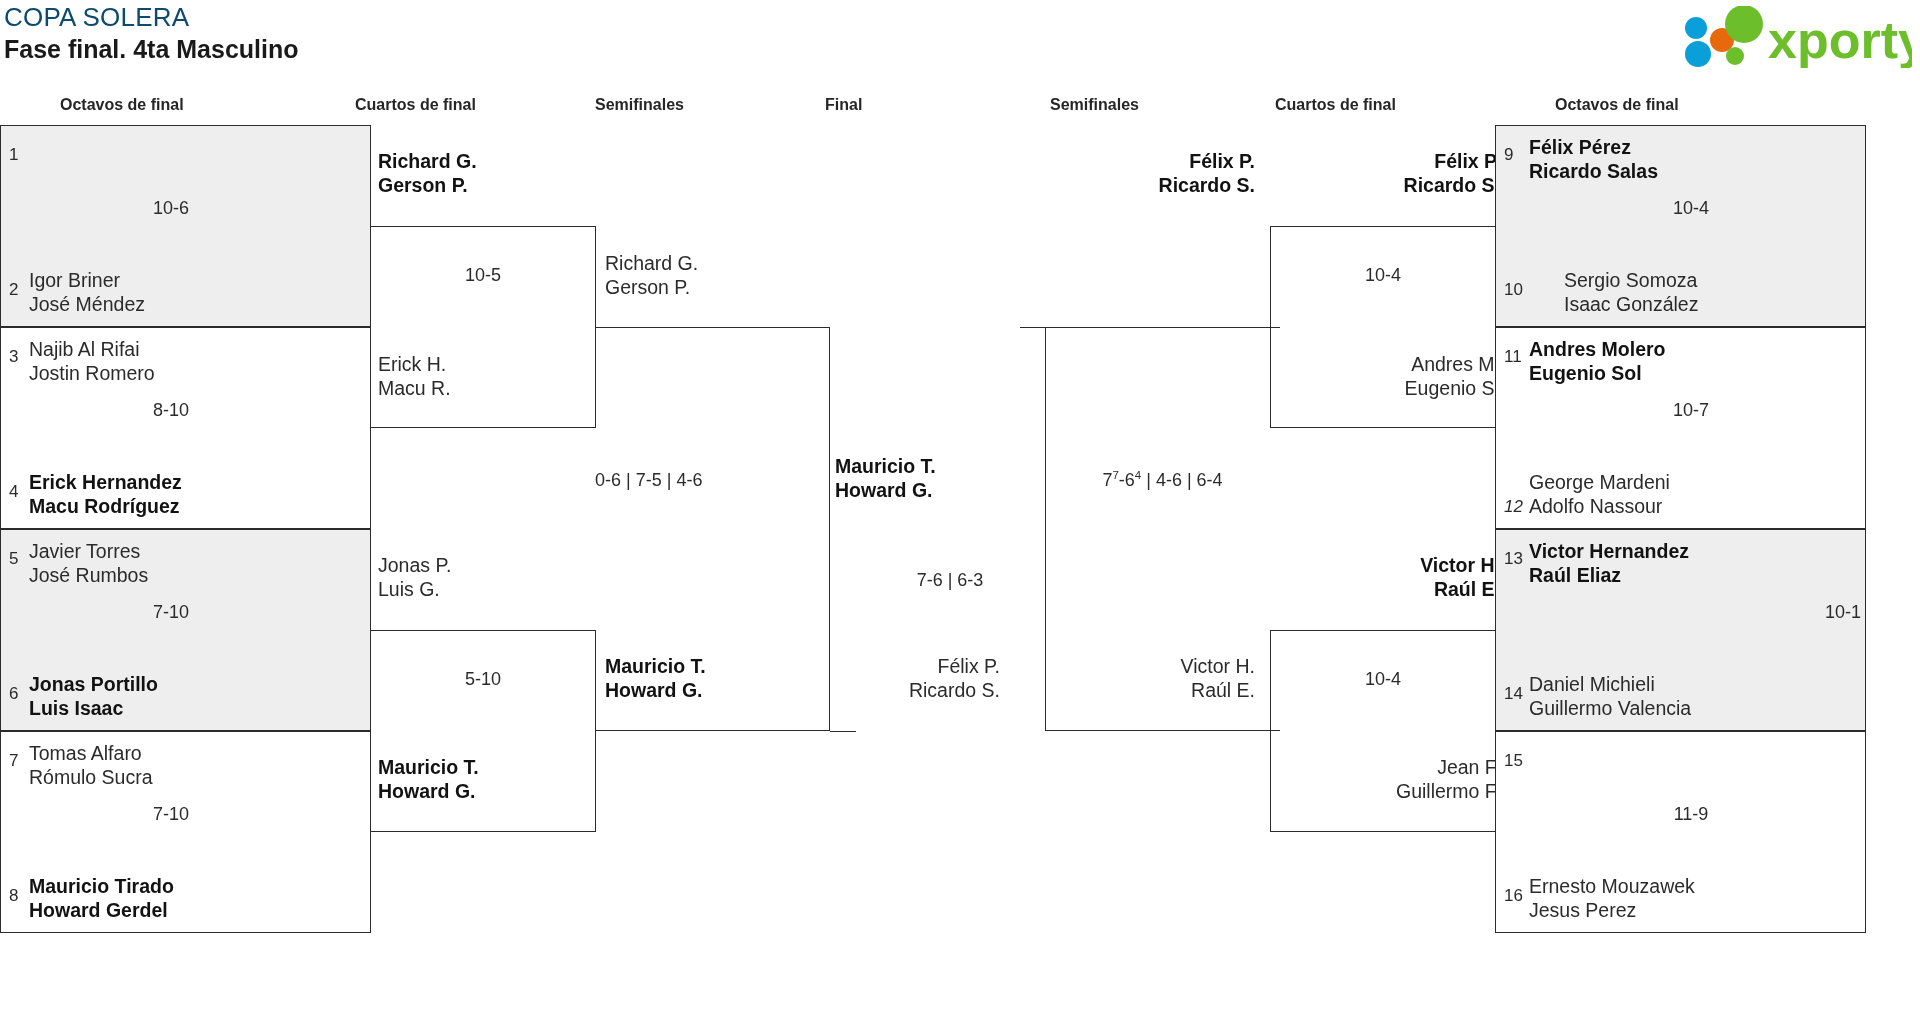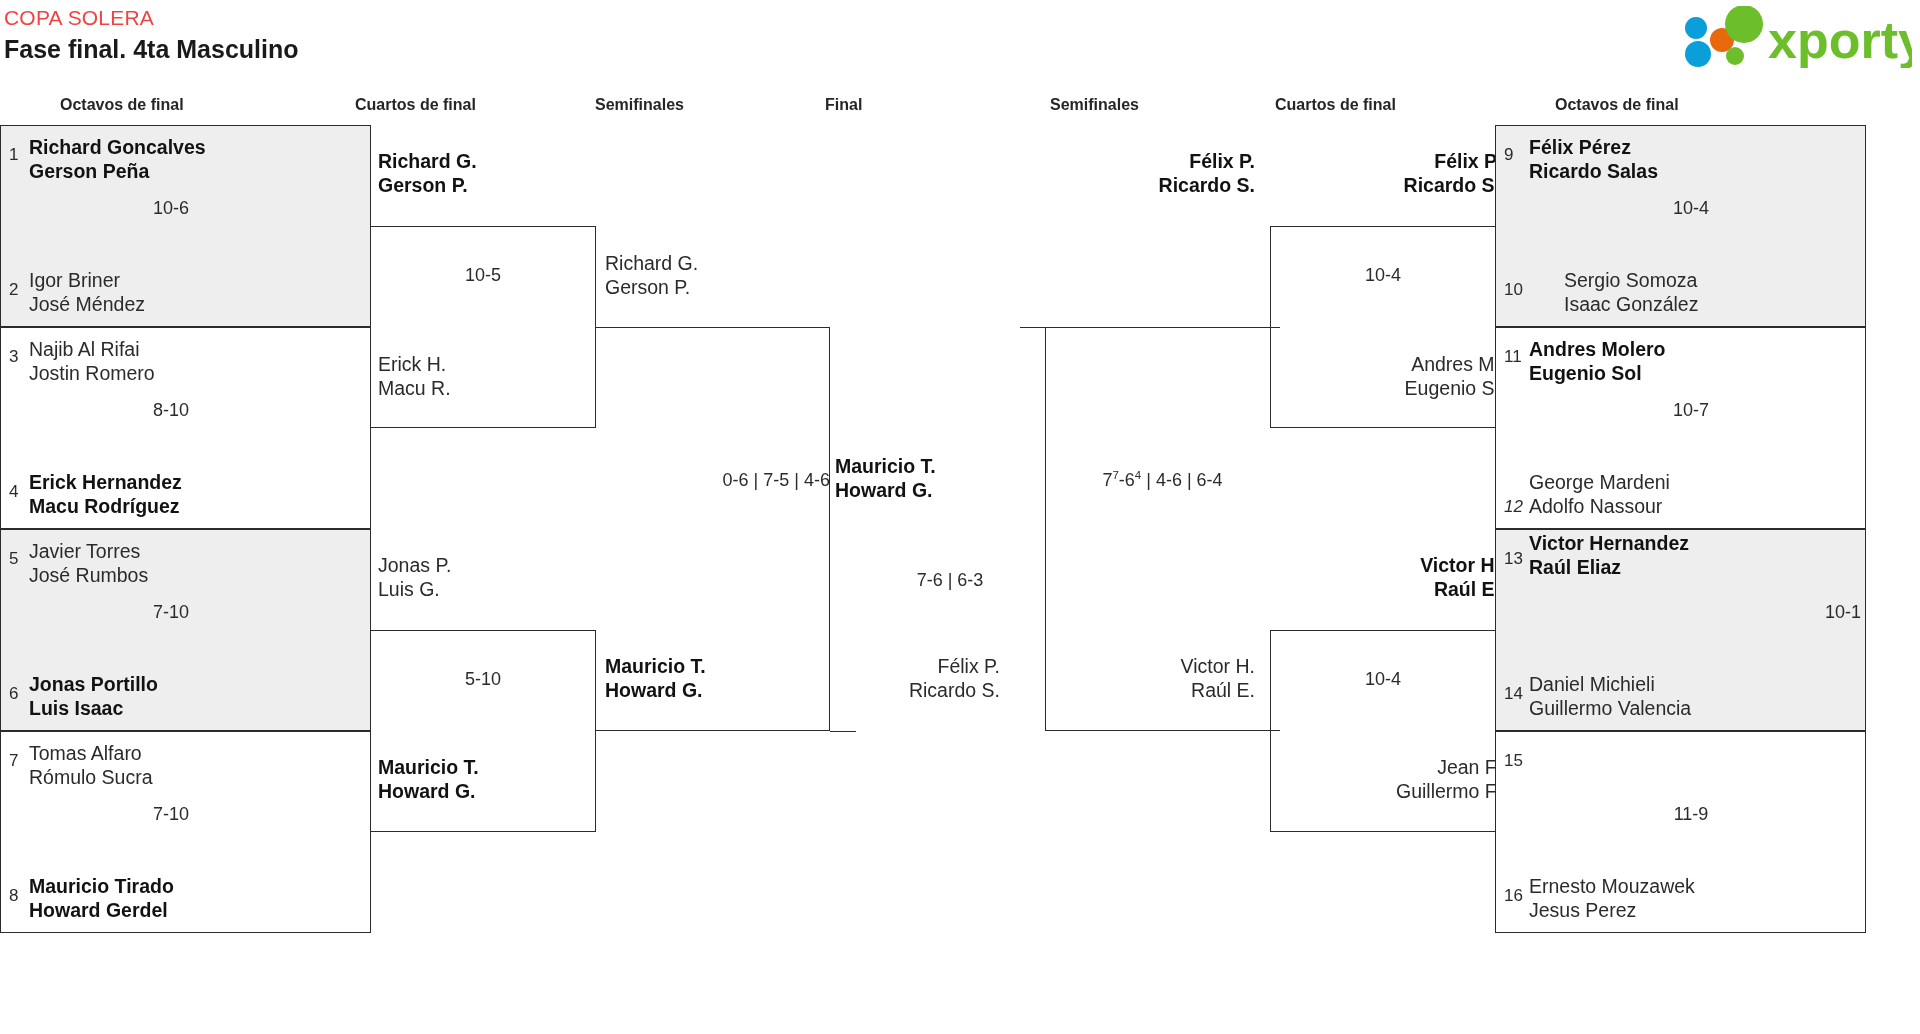--- a/index.html
+++ b/index.html
@@ -7,21 +7,21 @@
     width: 1920px; height: 1034px;
     background: #ffffff;
     font-family: "Liberation Sans", "DejaVu Sans", sans-serif;
     color: #212121;
     overflow: hidden;
   }
   #root { position: relative; width: 1920px; height: 1034px; }
 
   
   .title-block { position: absolute; left: 4px; top: 2px; }
-  .t1 { font-size: 21px; font-weight: 400; letter-spacing: .2px; color: #ef4444; line-height: 31px; }
+  .t1 { font-size: 26px; font-weight: 400; letter-spacing: .2px; color: #0c4a6e; line-height: 31px; }
   .t2 { font-size: 25px; font-weight: 600; color: #1a1a1a; line-height: 32px; }
 
   .logo { position: absolute; right: 8px; top: 6px; width: 230px; height: 62px; }
   .logo svg { display: block; }
 
   
   .rh {
     position: absolute; top: 96px;
     font-size: 16px; font-weight: 600; color: #262626;
     text-align: left; white-space: nowrap;
@@ -85,24 +85,20 @@
 
   <div class="rh" style="left:595px;  width:220px;">Semifinales</div>
   <div class="rh" style="left:825px;  width:220px;">Final</div>
   <div class="rh" style="left:1050px; width:220px;">Semifinales</div>
   <div class="rh" style="left:1275px; width:230px;">Cuartos de final</div>
 
   <div class="rh" style="left:1555px; width:250px;">Octavos de final</div>
 
   <div class="cell shade" style="left:0px; top:125px; width:371px; height:202px;">
     <div class="seed" style="left:8px;  top:20px;">1</div>
-    <div class="names win" style="left:28px; top:10px;">
-      <span>Richard Goncalves</span><br>
-      <span>Gerson Peña</span>
-    </div>
     <div class="score" style="left:0; top:72px; width:340px; text-align:center;">10-6</div>
     <div class="seed" style="left:8px;  top:155px;">2</div>
     <div class="names" style="left:28px; top:143px;">
       <span>Igor Briner</span><br>
       <span>José Méndez</span>
     </div>
   </div>
 
   <div class="cell" style="left:0px; top:327px; width:371px; height:202px;">
     <div class="seed" style="left:8px;  top:20px;">3</div>
@@ -172,21 +168,21 @@
   <div class="names" style="left:605px; top:252px;">
     <span>Richard G.</span><br>
     <span>Gerson P.</span>
   </div>
   <div class="names win" style="left:605px; top:655px;">
     <span>Mauricio T.</span><br>
     <span>Howard G.</span>
   </div>
 
   <div class="conn left" style="left:595px; top:327px; width:235px; height:404px;"></div>
-  <div class="score" style="left:595px; top:470px; width:235px; text-align:right;">0-6 | 7-5 | 4-6</div>
+  <div class="score" style="left:595px; top:470px; width:235px; text-align:left;">0-6 | 7-5 | 4-6</div>
 
   <div class="names win" style="left:835px; top:455px;">
     <span>Mauricio T.</span><br>
     <span>Howard G.</span>
   </div>
   <div class="names r" style="left:880px; top:655px; width:120px;">
     <span>Félix P.</span><br>
     <span>Ricardo S.</span>
   </div>
   <div class="score" style="left:830px; top:570px; width:240px; text-align:center;">7-6 | 6-3</div>
@@ -248,21 +244,21 @@
     <div class="score" style="left:25px; top:72px; width:340px; text-align:center;">10-7</div>
     <div class="seed" style="left:8px;  top:170px;font-style:italic;">12</div>
     <div class="names" style="left:33px; top:143px;">
       <span>George Mardeni</span><br>
       <span>Adolfo Nassour</span>
     </div>
   </div>
 
   <div class="cell shade" style="left:1495px; top:529px; width:371px; height:202px;">
     <div class="seed" style="left:8px;  top:20px;">13</div>
-    <div class="names win" style="left:33px; top:2px;">
+    <div class="names win" style="left:33px; top:10px;">
       <span>Victor Hernandez</span><br>
       <span>Raúl Eliaz</span>
     </div>
     <div class="score" style="left:25px; top:72px; width:340px; text-align:right;">10-1</div>
     <div class="seed" style="left:8px;  top:155px;">14</div>
     <div class="names" style="left:33px; top:143px;">
       <span>Daniel Michieli</span><br>
       <span>Guillermo Valencia</span>
     </div>
   </div>

